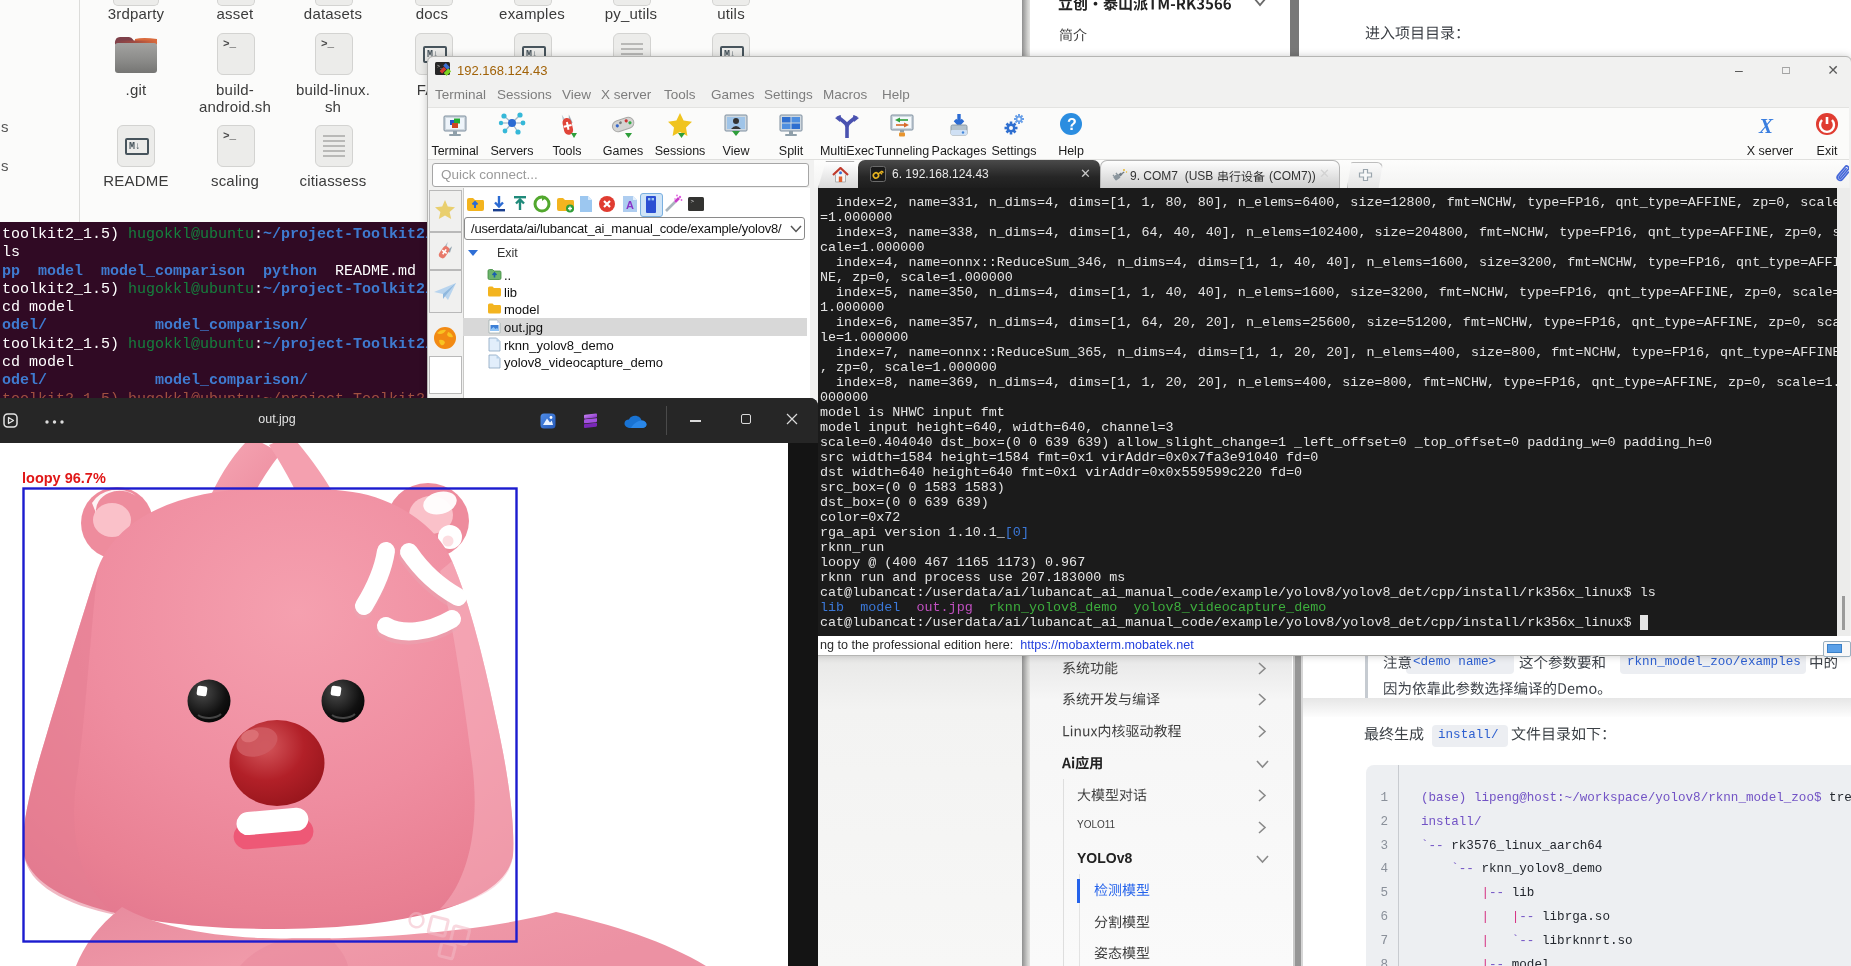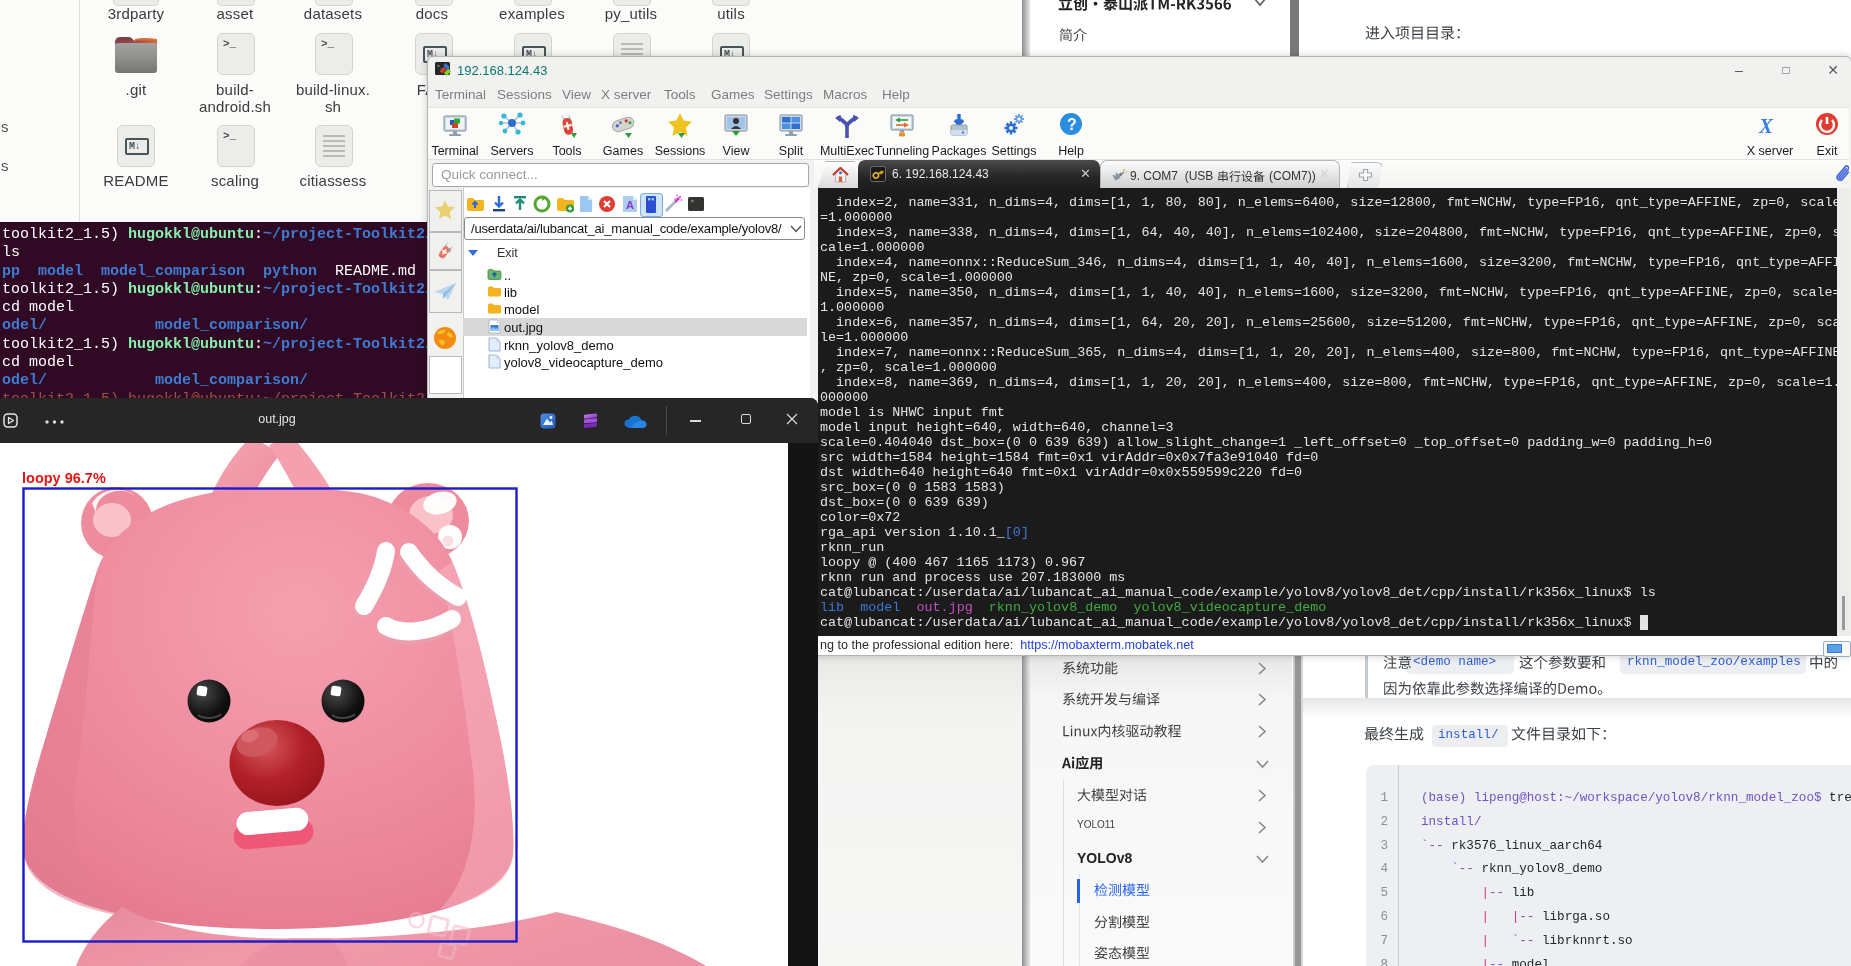--- a/index.html
+++ b/index.html
@@ -30,25 +30,25 @@
 #codeblock .lnos{position:absolute;left:0;top:0;width:33px;height:201px;border-right:1px solid #c8cbd0}
 #codeblock pre{position:absolute;font-size:12.6px;line-height:23.8px;color:#23272e}
 .vio{color:#7253c5}.pink{color:#d63384}
 
 #gterm{left:0;top:179px;width:429px;height:267px}
 #gtbar{position:absolute;left:0;top:0;width:429px;height:43px;background:linear-gradient(#323232,#2c2c2c)}
 #gtab{position:absolute;left:4px;top:4px;width:33px;height:35px;background:#434341;border:1px solid #212121;border-radius:7px}
 #gtitle{position:absolute;left:56px;top:12px;font-size:14.5px;font-weight:bold;color:#f1f1f1;white-space:nowrap}
 #gbody{position:absolute;left:0;top:43px;width:429px;height:224px;background:#300a24;overflow:hidden}
 #gbody pre{position:absolute;left:2px;top:4px;font-size:15px;line-height:18.3px;color:#fff}
-.gg{color:#86efac;font-weight:bold}
+.gg{color:#15803d;font-weight:normal}
 .gb{color:#3f7bd0;font-weight:bold}
 
 #moba{left:428px;top:57px;width:1423px;height:598px;background:#f1f1f0;outline:1px solid #b5b5b3;border-radius:5px 5px 0 0;box-shadow:0 0 8px rgba(0,0,0,.25)}
-#moba .mtitle{position:absolute;left:29px;top:6px;font-size:13px;color:#0f766e}
+#moba .mtitle{position:absolute;left:29px;top:6px;font-size:13px;color:#a16207}
 #moba .wbtn{position:absolute;top:0;width:30px;height:26px;color:#5a5a5a;font-size:14px;text-align:center;line-height:26px}
 .menu{position:absolute;top:30px;font-size:13.5px;color:#7d7d7d}
 #mtoolbar{position:absolute;left:0;top:50px;width:1421px;height:53px;background:#fbfbfa;border-top:1px solid #e3e3e1;border-bottom:1px solid #e0e0de}
 .titem{position:absolute;top:0;width:56px;height:53px;text-align:center}
 .titem .lab{position:absolute;left:-8px;right:-8px;top:36px;font-size:12.5px;color:#1c1c1c}
 .titem svg{position:absolute;left:50%;margin-left:-14px;top:3px}
 #qconn{position:absolute;left:4px;top:106px;width:377px;height:24px;background:#fff;border:1px solid #a6a6a6;border-radius:3px;font-size:13.5px;color:#9a9a9a;line-height:22px;padding-left:8px}
 #mtabs{position:absolute;left:386px;top:103px;width:1035px;height:28px;background:linear-gradient(#fdfdfc,#f3f3f2)}
 #mfp{position:absolute;left:35px;top:131px;width:347px;height:447px;background:#fff;border-left:1px solid #c9c9c7}
 #mterm{position:absolute;left:390px;top:131px;width:1019px;height:448px;background:#1b1b1b}

